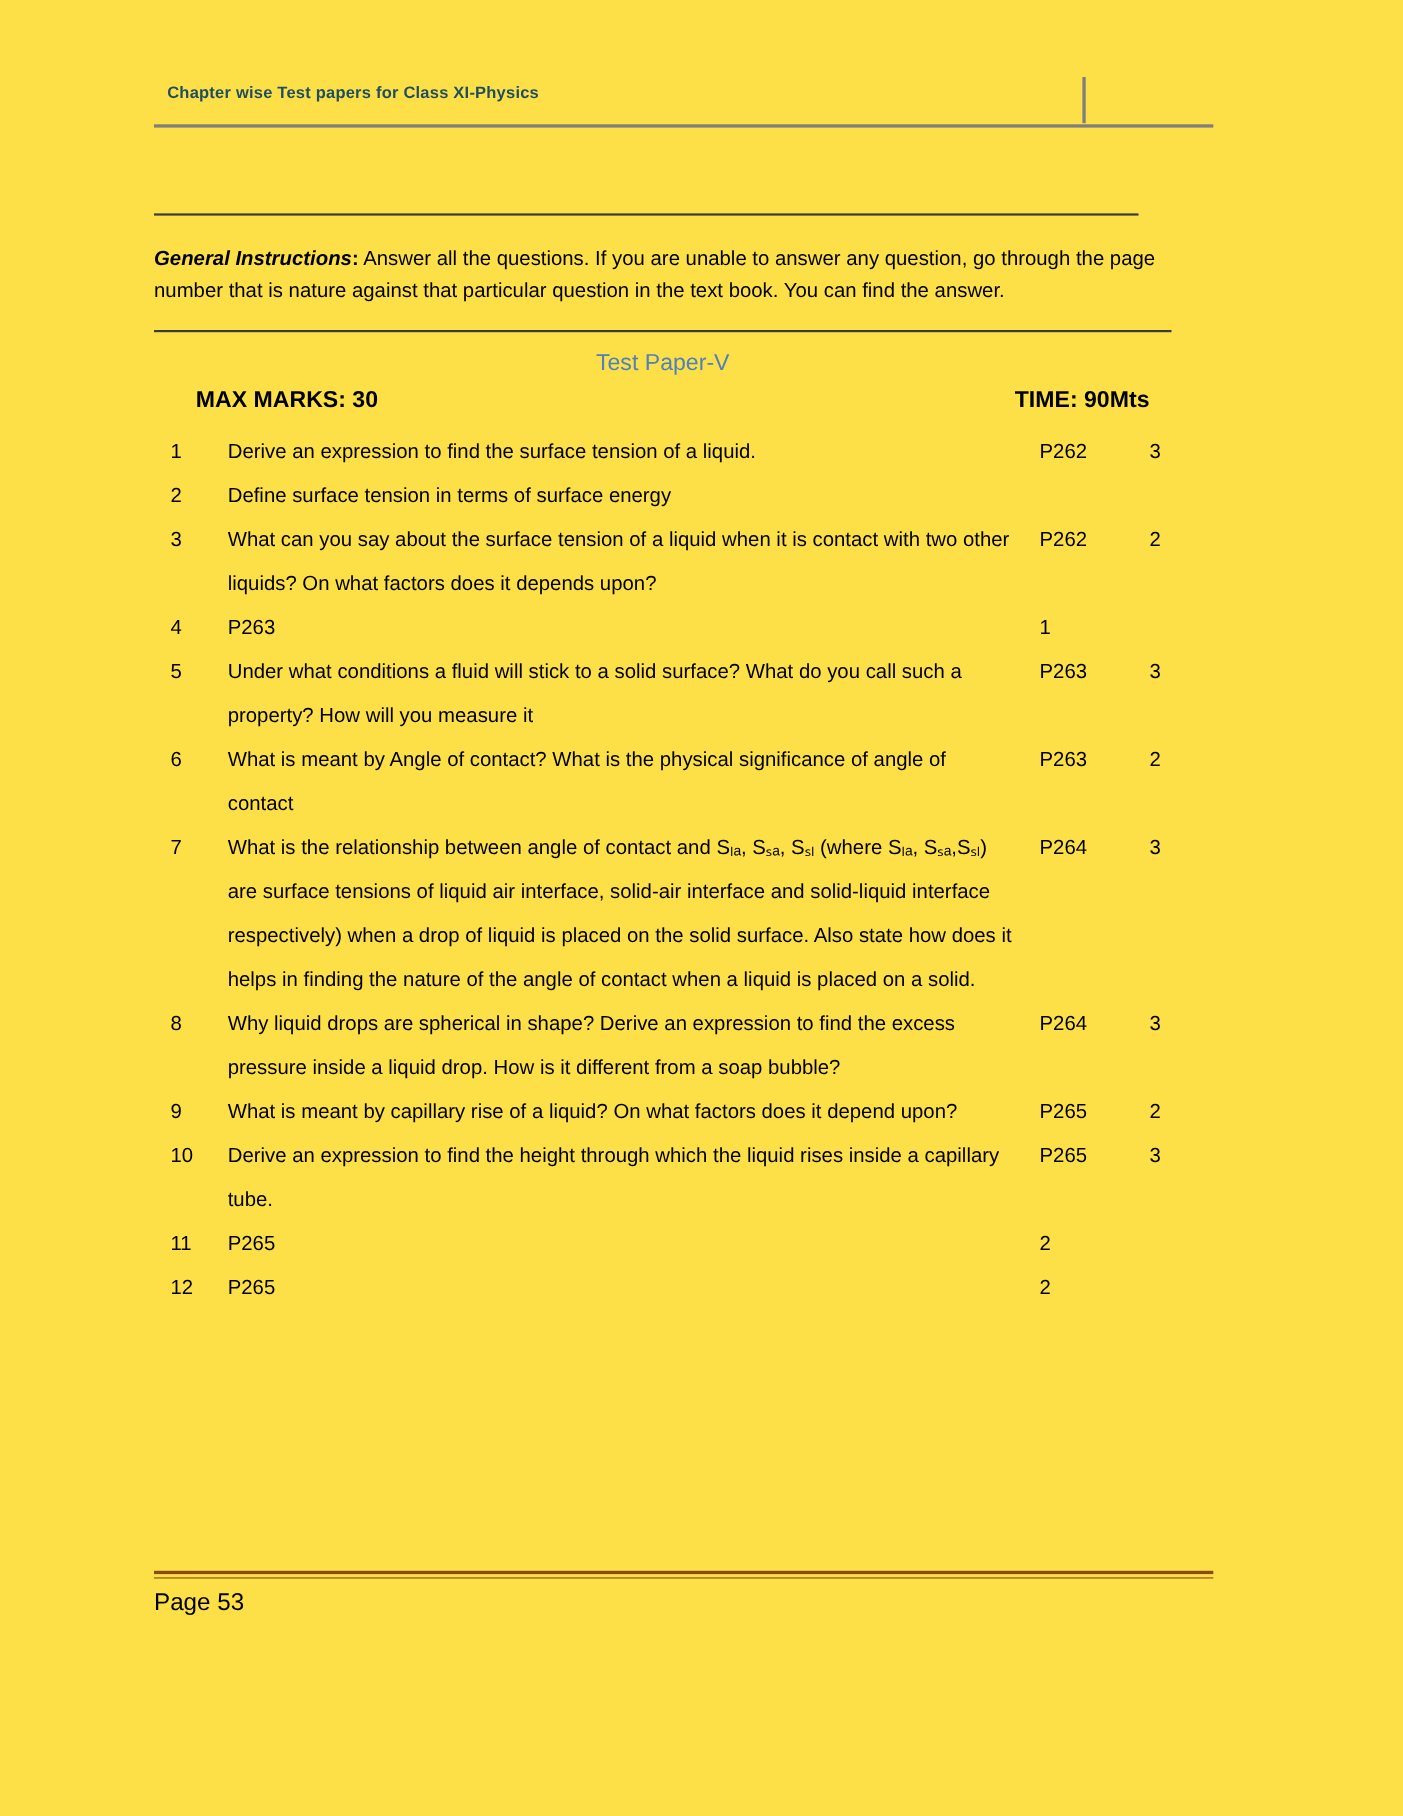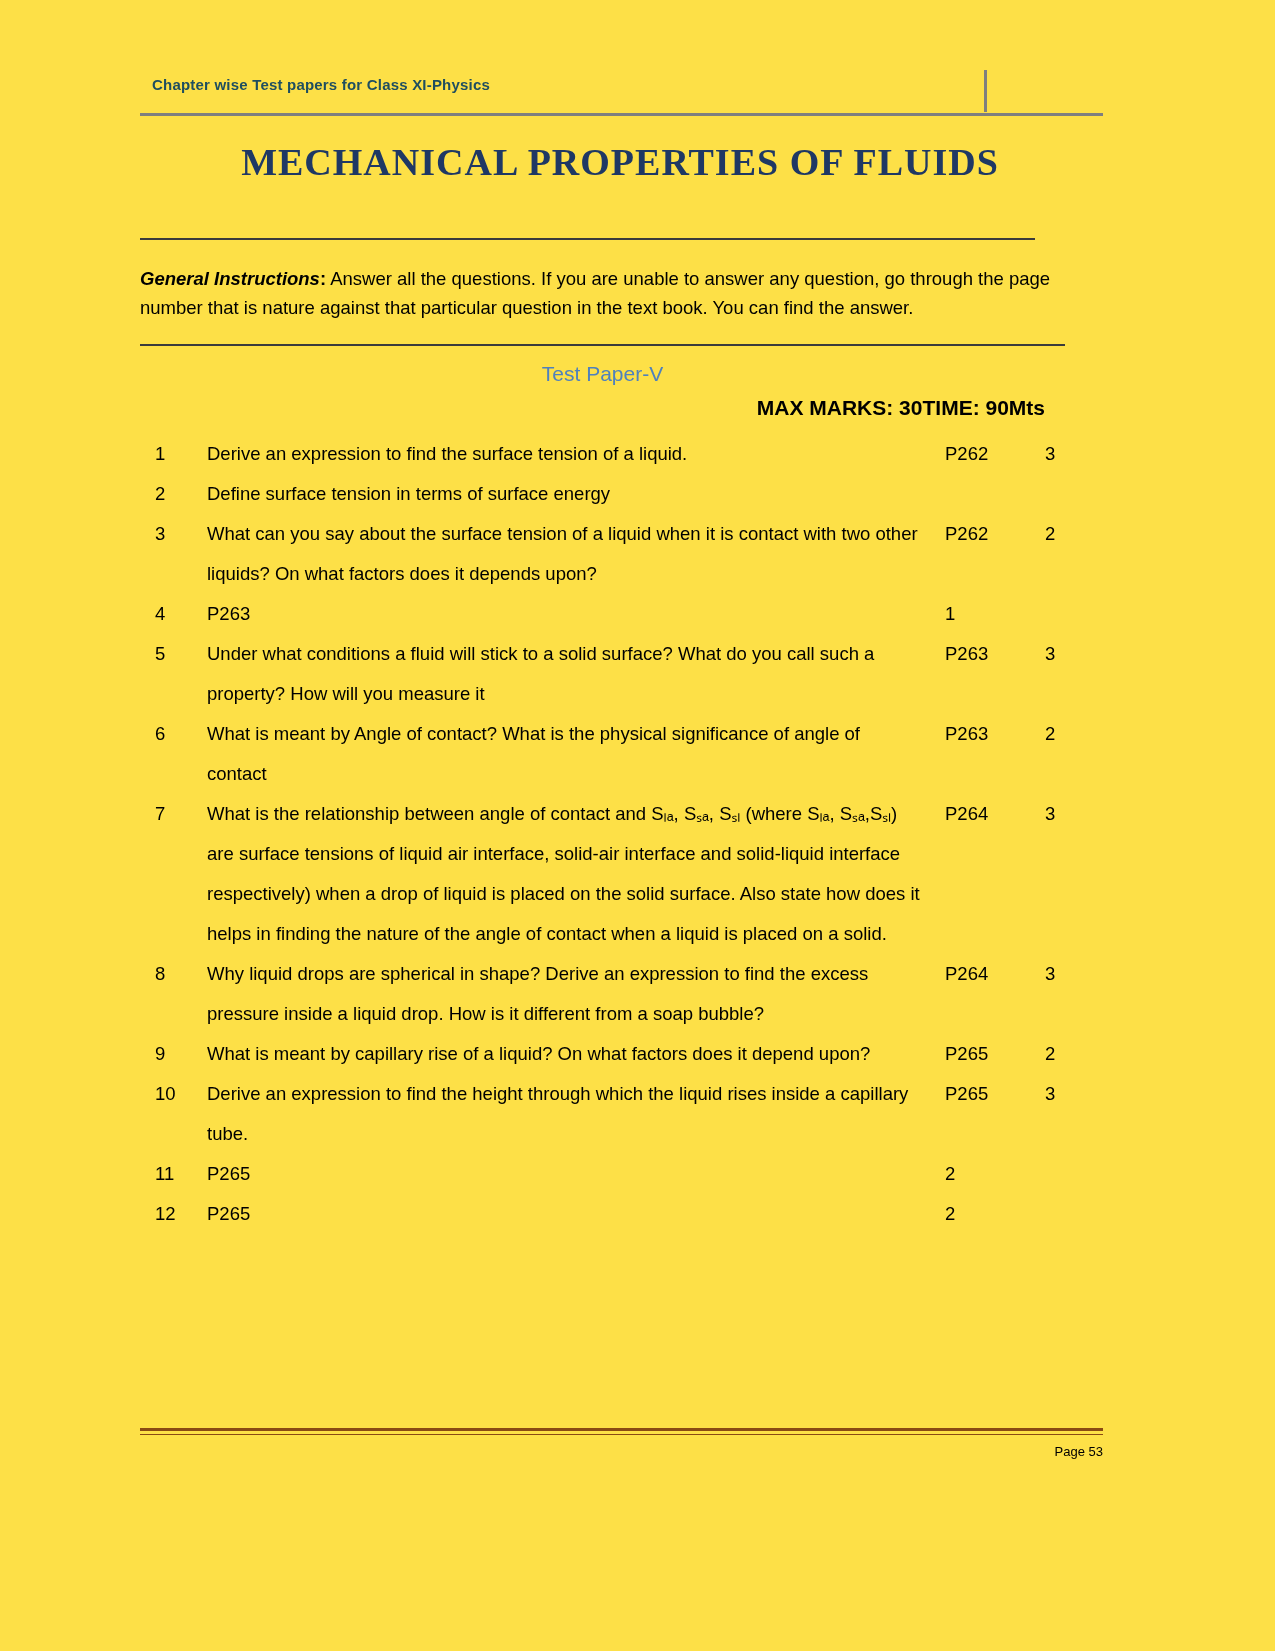--- a/index.html
+++ b/index.html
@@ -72,21 +72,21 @@
   .paper-title {
     margin-top: 16px;
     text-align: center;
     width: 925px;
     font-size: 21px;
     color: #4F81BD;
   }
   .marks-row {
     margin-top: 10px;
     display: flex;
-    justify-content: flex-end;
+    justify-content: space-between;
     width: 905px;
     padding-left: 38px;
     font-size: 21px;
     font-weight: bold;
     color: #000;
   }
 
   
   .questions {
     margin-top: 14px;
@@ -111,37 +111,35 @@
     width: 963px;
     height: 7px;
     border-top: 3px solid #8a4a13;
     border-bottom: 1px solid #8a4a13;
   }
   .page-number {
     position: absolute;
     top: 1444px;
     left: 140px;
     width: 963px;
-    text-align: right;
-    font-size: 13px;
+    font-size: 22px;
     color: #000;
   }
 </style>
 </head>
 <body>
 
 <div class="page">
 
   <div class="header-title">Chapter wise Test papers for Class XI-Physics</div>
   <div class="header-vbar"></div>
   <div class="header-rule"></div>
 
   <div class="content">
 
-    <h1 class="doc-title">MECHANICAL PROPERTIES OF FLUIDS</h1>
 
     <div class="rule-1"></div>
 
     <p class="instructions"><span class="bi">General Instructions</span><span class="b">:</span><span> Answer all the questions.  If you are unable to answer any question, go through the page number that is nature against that particular question in the text book. You can find the answer.</span></p>
 
     <div class="rule-2"></div>
 
     <div class="paper-title">Test Paper-V</div>
 
     <div class="marks-row">

